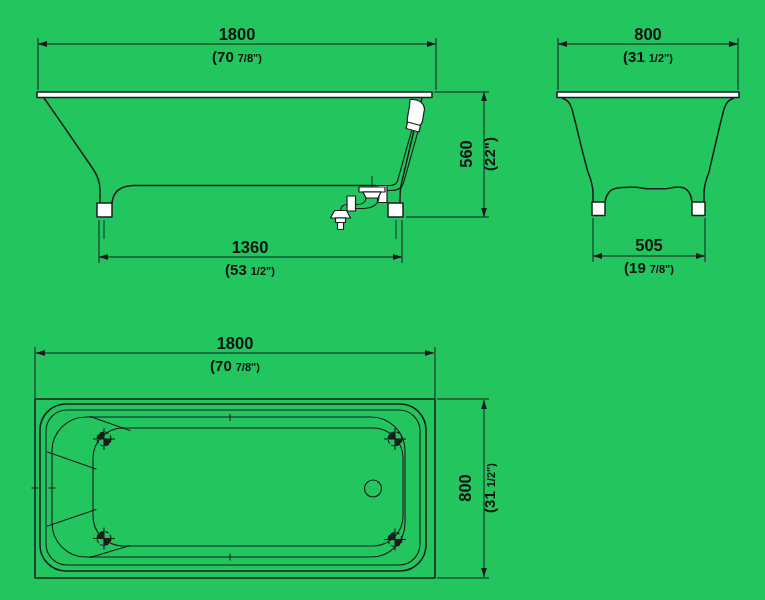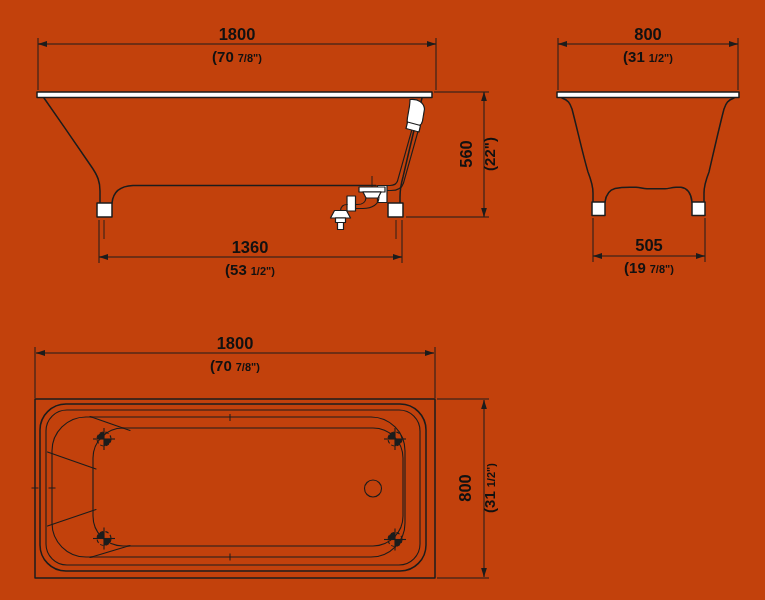--- a/index.html
+++ b/index.html
@@ -1,16 +1,16 @@
 <!DOCTYPE html>
 <html><head>
 <meta charset="utf-8">
 <style>
   html,body{margin:0;padding:0;background:#fff;}
-  #canvas{position:relative;width:765px;height:600px;background:#c2410c;overflow:hidden;
+  #canvas{position:relative;width:765px;height:600px;background:#22c55e;overflow:hidden;
           font-family:"Liberation Sans",sans-serif;}
   svg{position:absolute;left:0;top:0;}
   .outline{fill:none;stroke:#1c1c1c;stroke-width:1.5;stroke-linejoin:round;stroke-linecap:round;}
   .thin{fill:none;stroke:#1c1c1c;stroke-width:1.1;stroke-linejoin:round;stroke-linecap:round;}
   .white{fill:#fff;stroke:#1c1c1c;stroke-width:1.5;stroke-linejoin:round;}
   .whitethin{fill:#fff;stroke:#1c1c1c;stroke-width:1.2;stroke-linejoin:round;}
   .dimline{stroke:#1c1c1c;stroke-width:1;fill:none;}
   .extline{stroke:#1c1c1c;stroke-width:1;fill:none;}
   .cline{stroke:#1c1c1c;stroke-width:0.9;fill:none;}
   .tick{stroke:#1c1c1c;stroke-width:1;fill:none;}

